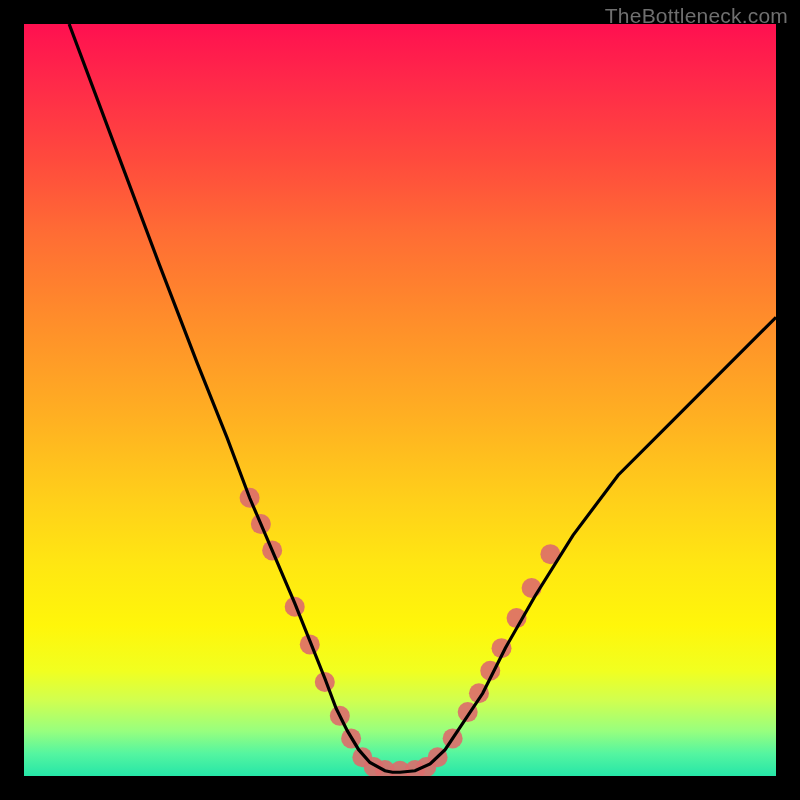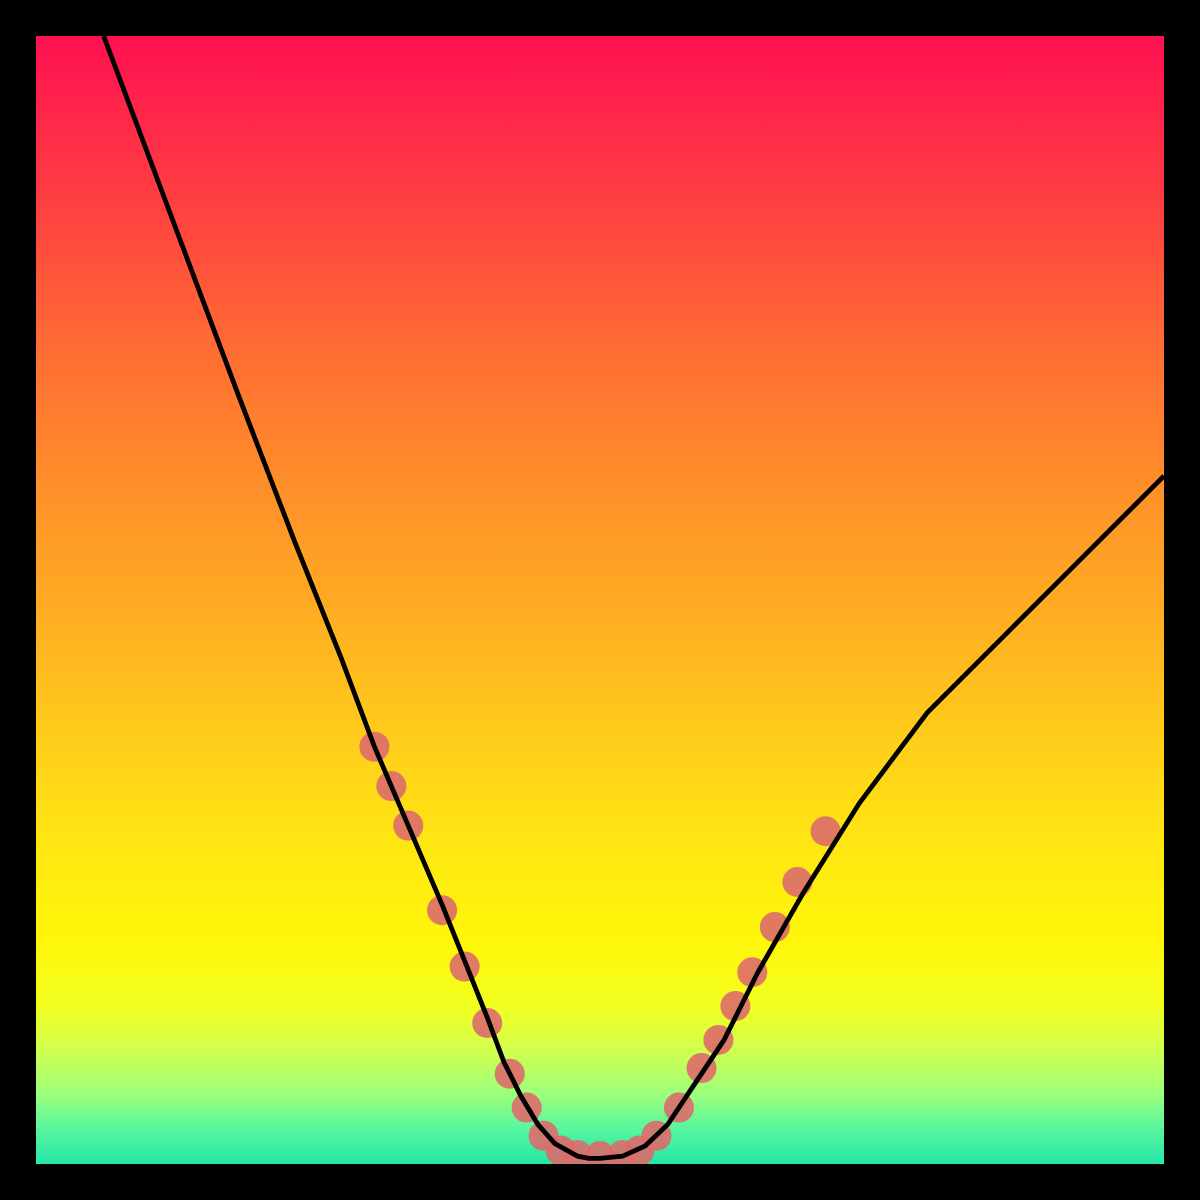--- a/index.html
+++ b/index.html
@@ -83,13 +83,14 @@
           <circle cx="454.96" cy="669.28" r="10" fill="#dd6b6b" fill-opacity="0.9"></circle>
           <circle cx="466.24" cy="646.72" r="10" fill="#dd6b6b" fill-opacity="0.9"></circle>
           <circle cx="477.52" cy="624.16" r="10" fill="#dd6b6b" fill-opacity="0.9"></circle>
           <circle cx="492.56" cy="594.08" r="10" fill="#dd6b6b" fill-opacity="0.9"></circle>
           <circle cx="507.60" cy="564.00" r="10" fill="#dd6b6b" fill-opacity="0.9"></circle>
           <circle cx="526.40" cy="530.16" r="10" fill="#dd6b6b" fill-opacity="0.9"></circle>
         </g>
       <path fill="none" stroke="#000000" stroke-width="3.2" d="M45.12 0.00 L90.24 120.32 L135.36 240.64 L172.96 338.40 L203.04 413.60 L225.60 473.76 L248.16 526.40 L270.72 579.04 L285.76 616.64 L300.80 654.24 L312.08 684.32 L323.36 706.88 L334.64 725.68 L345.92 738.46 L360.96 746.74 L368.48 748.24 L376.00 748.24 L391.04 746.74 L406.08 739.97 L421.12 725.68 L436.16 703.12 L458.72 669.28 L481.28 624.16 L511.36 571.52 L548.96 511.36 L594.08 451.20 L646.72 398.56 L699.36 345.92 L752.00 293.28"></path>
     </svg>
   </div>
+  <div class="watermark">TheBottleneck.com</div>
 </div>
 
 </body></html>

